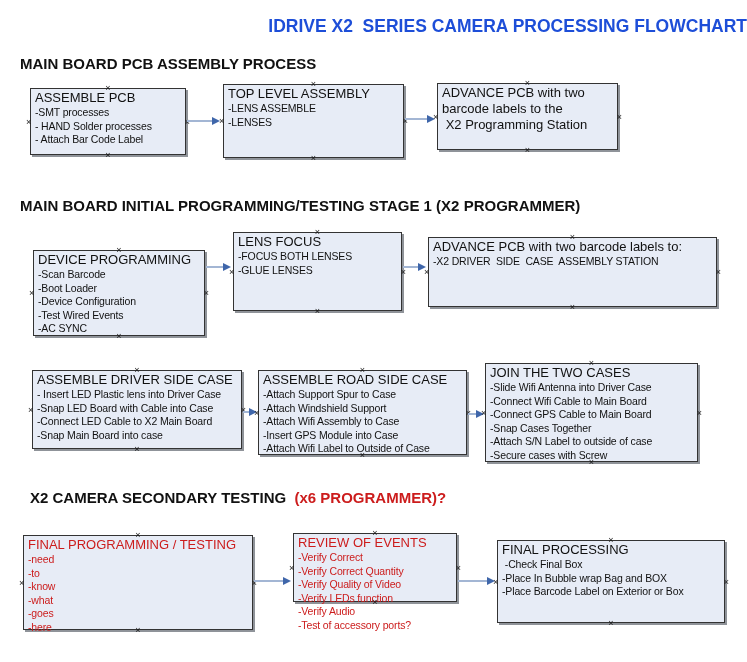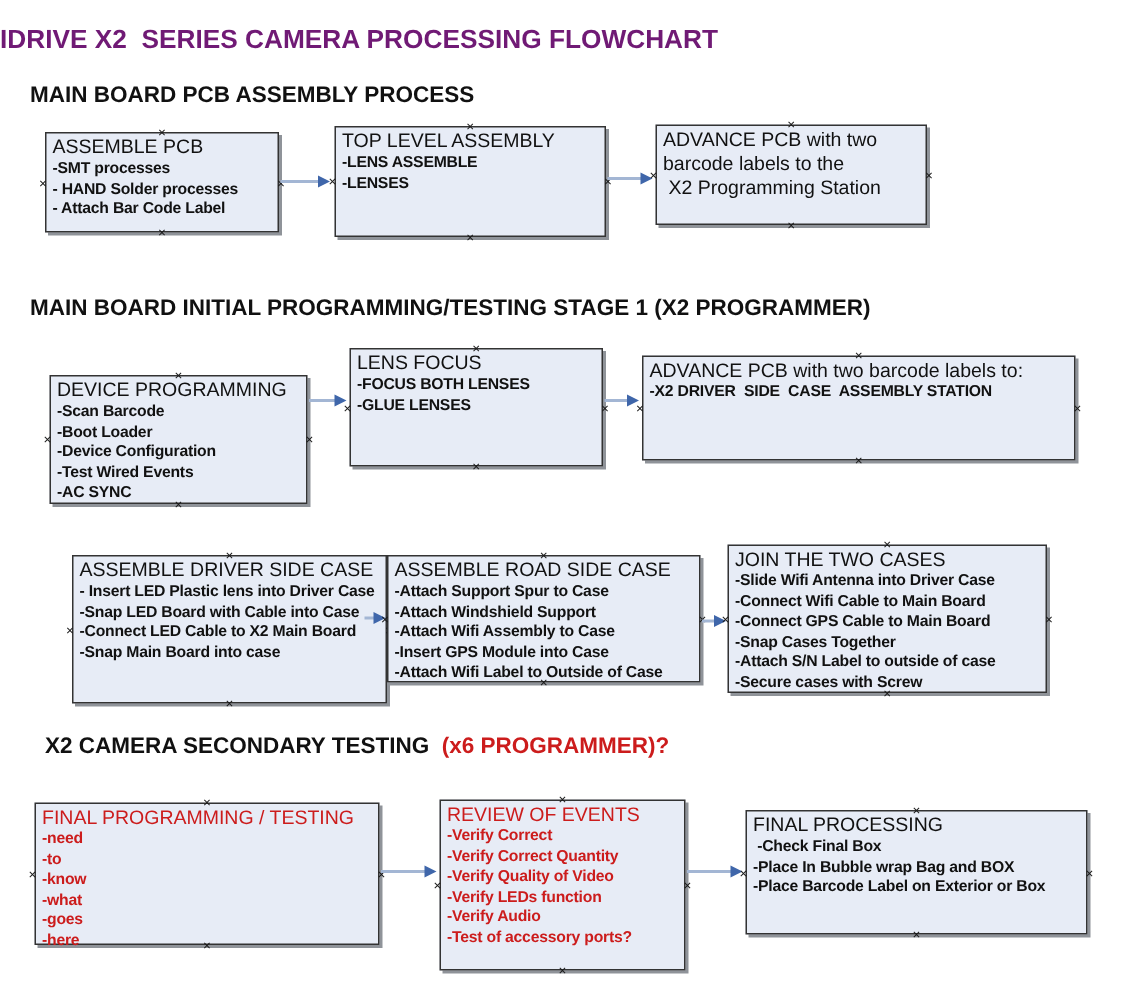--- a/index.html
+++ b/index.html
@@ -2,37 +2,37 @@
 <html style="--red: #cc1c1c; --text: #000000; --box-fill: #e7ecf6; --box-border: #333333; --box-shadow: #8f9399; --arrow-line: #a3b6d4; --arrow-head: #3f66aa;"><head>
 <meta charset="utf-8">
 <style>
   html,body{margin:0;padding:0;background:#fff;}
   .canvas{
     position:relative; width:747px; height:662px; background:#fff;
     font-family:"Liberation Sans", sans-serif; color:var(--text,#000);
     overflow:hidden;
   }
   .page-title{
-    position:absolute; top:16px; left:0; width:747px; text-align:left;
-    font-size:17.5px; font-weight:bold; white-space:pre; margin:0; color:#701a75;
+    position:absolute; top:16px; left:0; width:747px; text-align:right;
+    font-size:17.5px; font-weight:bold; white-space:pre; margin:0; color:#1d4ed8;
   }
   .sec-heading{
     position:absolute; font-size:15px; font-weight:bold; white-space:pre; color:#111;text-align:right;
   }
   .sec-heading .red-part{ color:var(--red,#cc1c1c); }
   .fc-box{
     position:absolute; background:var(--box-fill,#e7ecf6);
     border:1.5px solid var(--box-border,#333);
     box-shadow:2px 2px 0 0 var(--box-shadow,rgba(120,120,120,.55));
     box-sizing:border-box; padding:1px 2px 0 4px; overflow:visible;
   }
   .box-title{
     font-size:13px; font-weight:normal; line-height:16px; white-space:pre-wrap; color:#111;
   }
-  .box-items{ margin-top:0;font-weight:bold; }
+  .box-items{ margin-top:0; }
   .box-items .item{
     font-size:10.5px; line-height:13.5px; letter-spacing:-0.15px; white-space:pre-wrap; color:#111;
   }
   .red-box .box-title, .red-box .box-items .item{ color:var(--red,#cc1c1c); }
   .arrow{
     position:absolute; height:0; border-top:2px solid var(--arrow-line,#a3b6d4);
   }
   .arrow .ah{
     position:absolute; right:-2px; top:-5px; width:0; height:0;
     border-left:8px solid var(--arrow-head,#3f66aa);
@@ -134,21 +134,21 @@
     <div class="box-items">
         <div class="item">-X2 DRIVER  SIDE  CASE  ASSEMBLY STATION</div>
       </div>
   <span class="cp cp-t">×</span>
       <span class="cp cp-b">×</span>
       <span class="cp cp-l">×</span>
       <span class="cp cp-r">×</span>
     </div>
 
 
-  <div class="fc-box" style="left:48px; top:370px; width:210px; height:99px;">
+  <div class="fc-box" style="left:32px; top:370px; width:210px; height:79px;">
     <div class="box-title">ASSEMBLE DRIVER SIDE CASE</div>
     <div class="box-items">
         <div class="item">- Insert LED Plastic lens into Driver Case</div>
         <div class="item">-Snap LED Board with Cable into Case</div>
         <div class="item">-Connect LED Cable to X2 Main Board</div>
         <div class="item">-Snap Main Board into case</div>
       </div>
   <span class="cp cp-t">×</span>
       <span class="cp cp-b">×</span>
       <span class="cp cp-l">×</span>
@@ -203,21 +203,21 @@
         <div class="item">-here</div>
       </div>
   <span class="cp cp-t">×</span>
       <span class="cp cp-b">×</span>
       <span class="cp cp-l">×</span>
       <span class="cp cp-r">×</span>
     </div>
   <div class="arrow" style="left:254px; top:580px; width:35px;">
       <span class="ah"></span>
     </div>
-  <div class="fc-box red-box" style="left:293px; top:533px; width:164px; height:114px;">
+  <div class="fc-box red-box" style="left:293px; top:533px; width:164px; height:69px;">
     <div class="box-title">REVIEW OF EVENTS</div>
     <div class="box-items">
         <div class="item">-Verify Correct</div>
         <div class="item">-Verify Correct Quantity</div>
         <div class="item">-Verify Quality of Video</div>
         <div class="item">-Verify LEDs function</div>
         <div class="item">-Verify Audio</div>
         <div class="item">-Test of accessory ports?</div>
       </div>
   <span class="cp cp-t">×</span>

